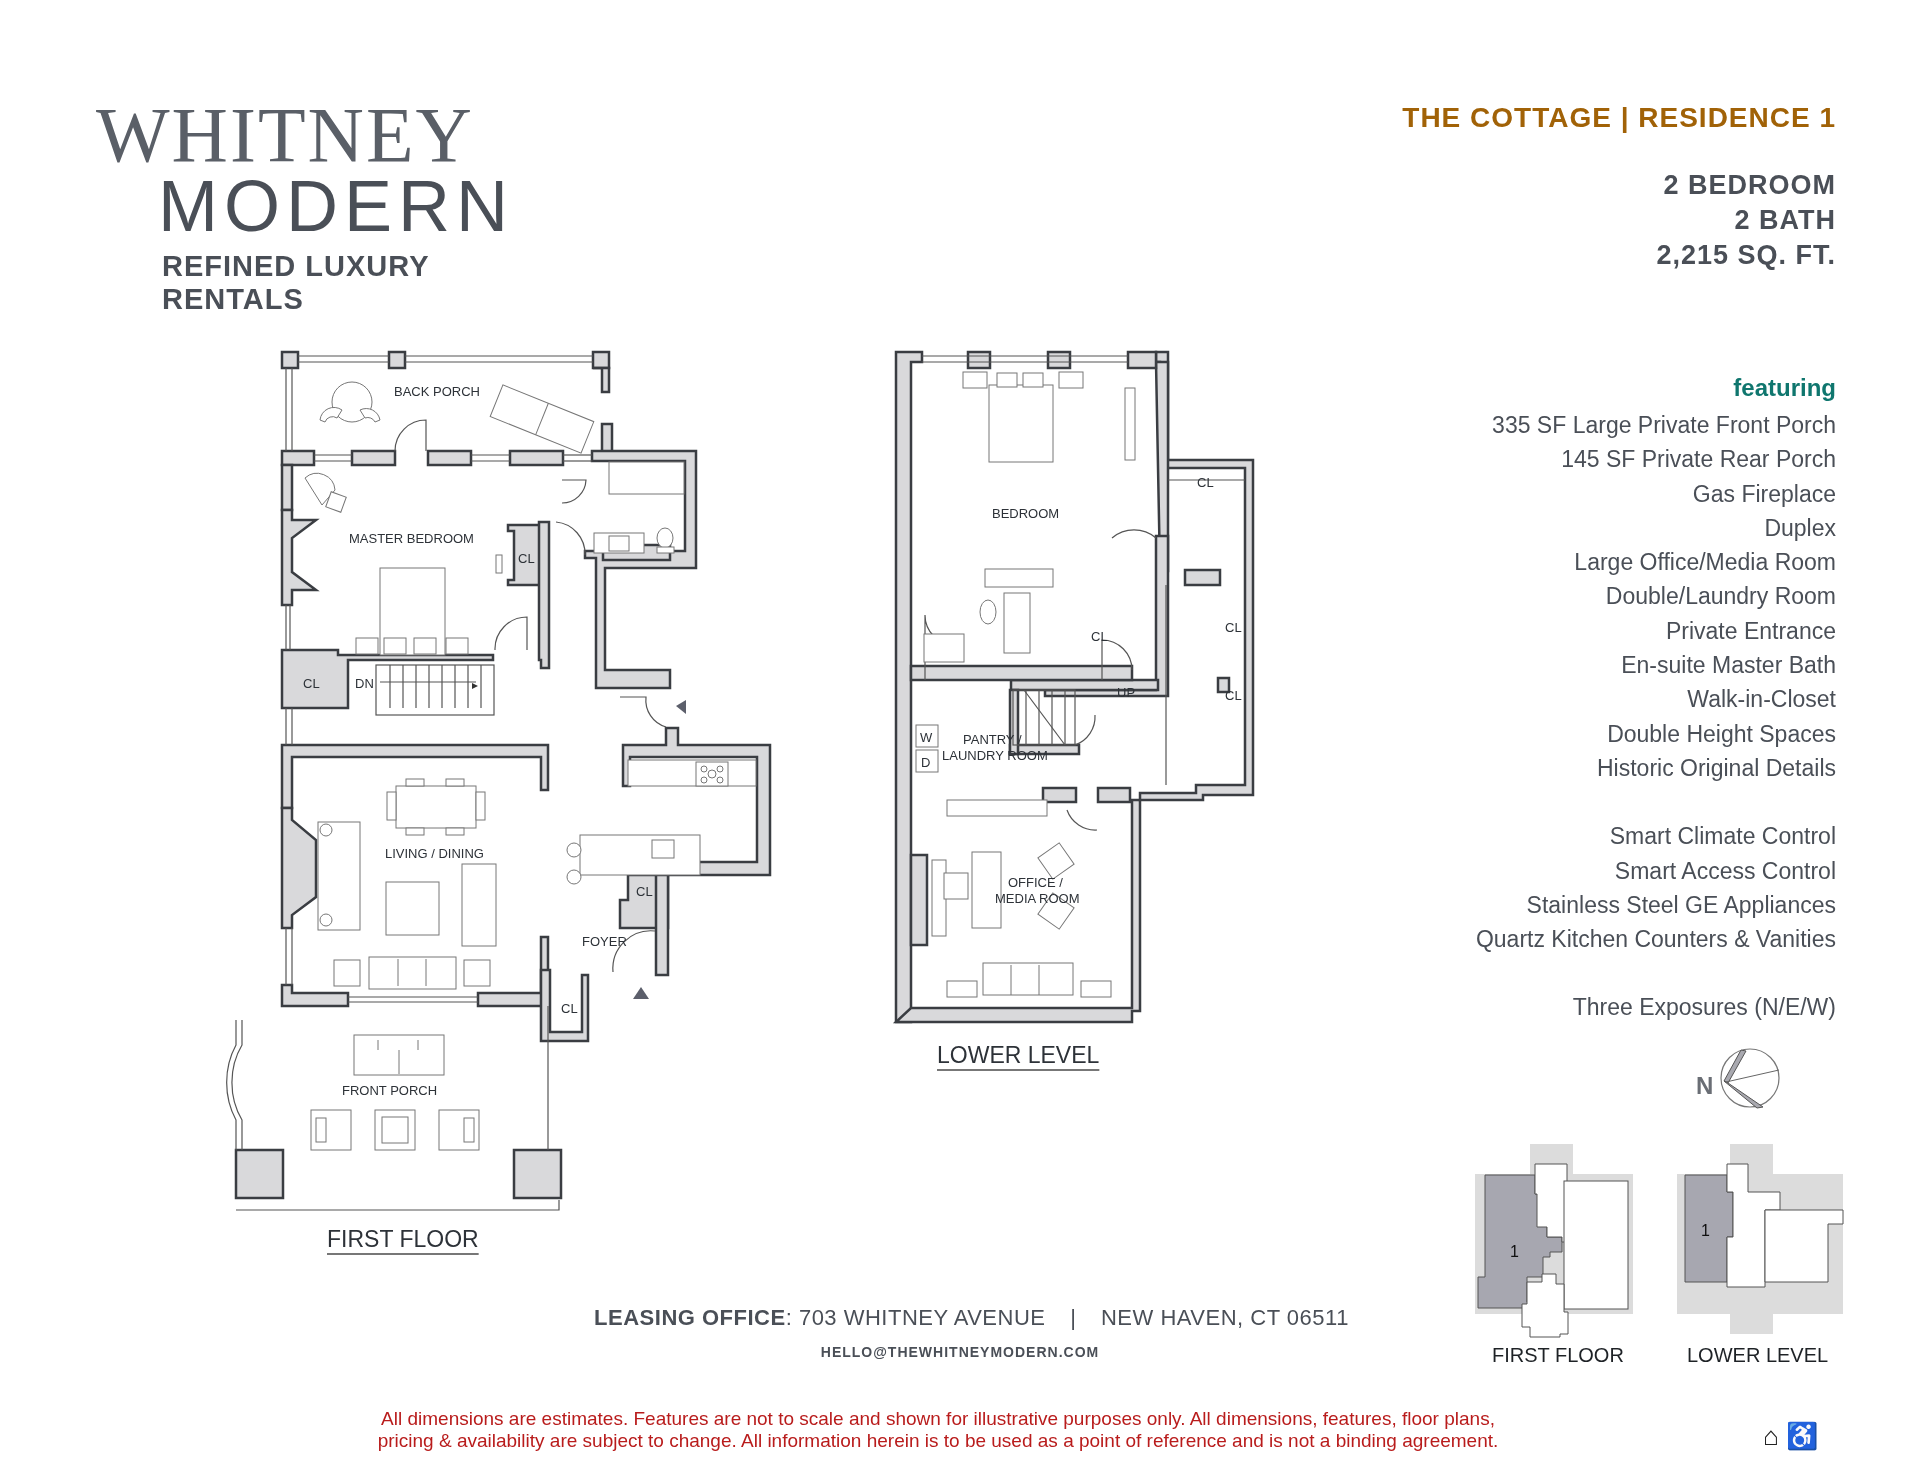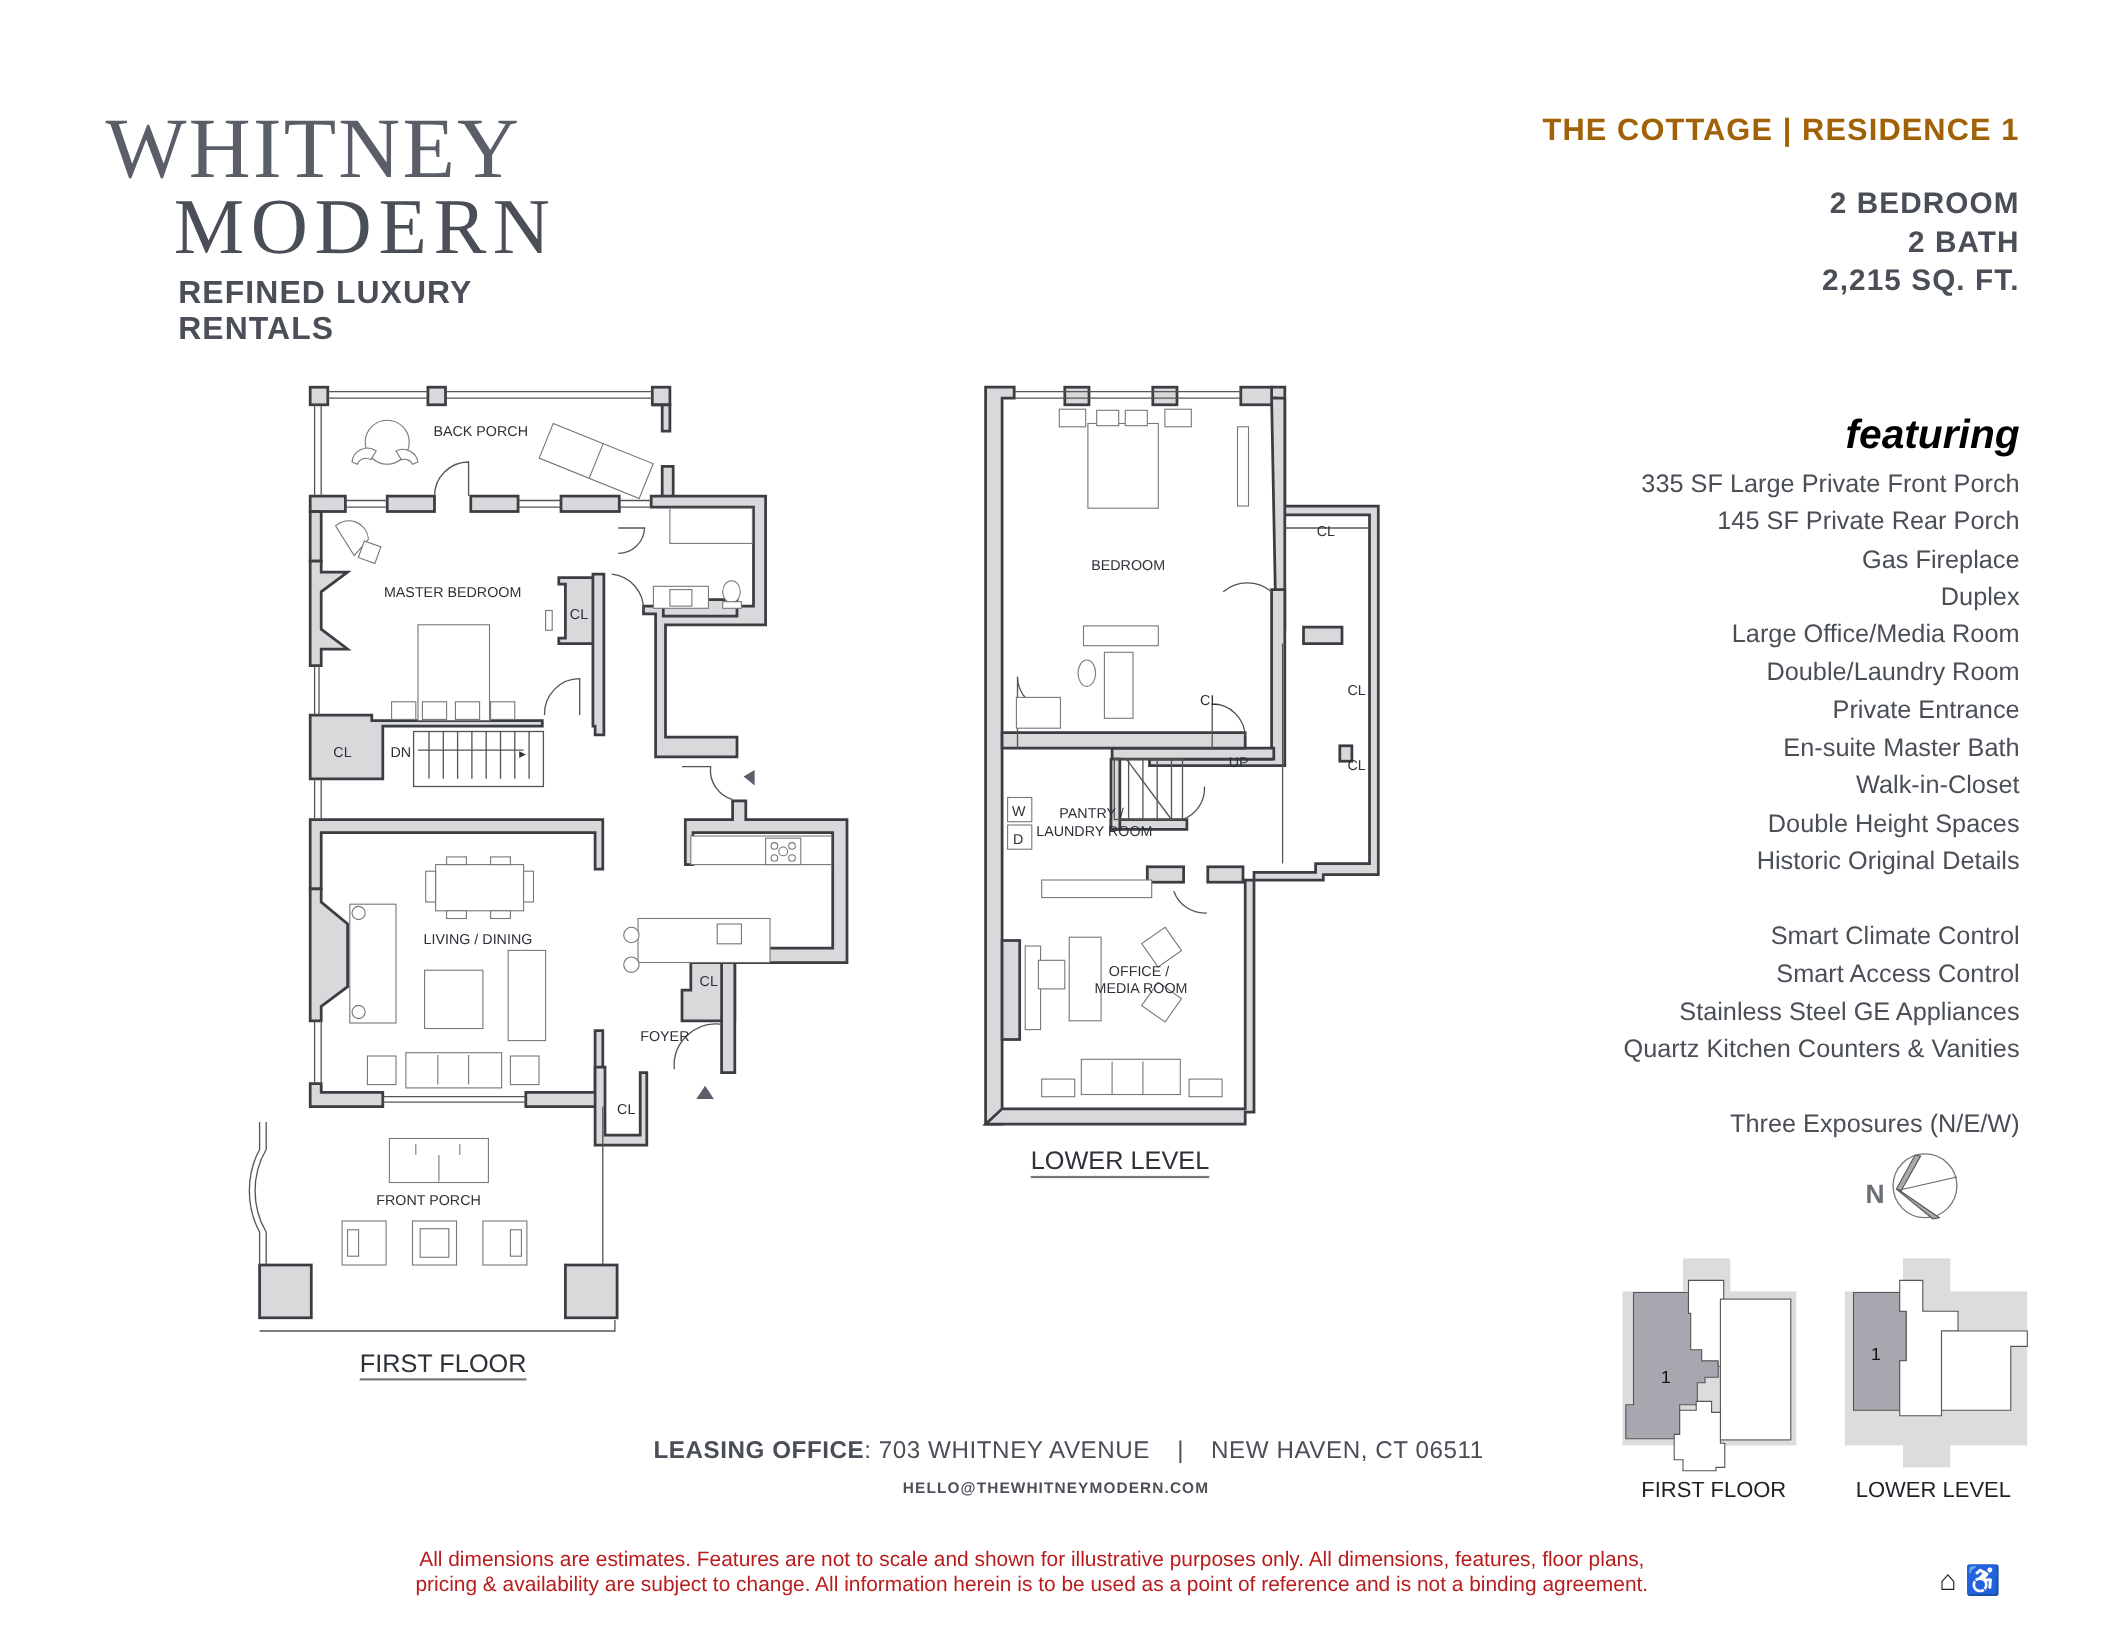--- a/index.html
+++ b/index.html
@@ -1,29 +1,29 @@
 <!DOCTYPE html>
 <html><head>
 <meta charset="utf-8">
 <style>
   * { box-sizing: border-box; margin: 0; padding: 0; }
   html, body { width: 1920px; height: 1484px; background: #ffffff; overflow: hidden; }
   body { position: relative; font-family: "Liberation Sans", sans-serif; color: #4a4f57; }
 
   .logo { position: absolute; left: 96px; top: 100px; width: 440px; }
   .logo-line1 { font-family: "Liberation Serif", serif; font-size: 78px; letter-spacing: 2px; color: #5a5f67; line-height: 70px; font-weight: normal; }
-  .logo-line2 { font-family: Liberation Serif, serif; font-size: 72px; letter-spacing: 6px; color: #4a4f57; line-height: 72px; margin-left: 62px; font-weight: normal; }
+  .logo-line2 { font-family: Liberation Sans, sans-serif; font-size: 72px; letter-spacing: 6px; color: #4a4f57; line-height: 72px; margin-left: 62px; font-weight: normal; }
   .logo-tag { font-family: "Liberation Sans", sans-serif; font-size: 29px; letter-spacing: 1px; color: #4a4f57; font-weight: bold; margin-left: 66px; margin-top: 8px; }
 
   .header-right { position: absolute; right: 84px; top: 102px; text-align: right; }
   .unit-title { font-size: 28px; font-weight: bold; letter-spacing: 1px; color: #a16207; }
   .unit-stats { margin-top: 34px; font-size: 27px; font-weight: bold; line-height: 35px; letter-spacing: 1px; color: #4a4f57; }
 
   .features { position: absolute; right: 84px; top: 374px; text-align: right; }
-  .features-heading { font-size: 37px; font-style: italic; font-weight: bold; color: #000000; margin-bottom: 6px; }
+  .features-heading { font-size: 24px; font-weight: bold; color: #0f766e; margin-bottom: 6px; }
   .features-list { list-style: none; }
   .features-list li { font-size: 23px; line-height: 34.3px; color: #4a4f57; }
   .features-gap { height: 34px; }
   .compass { position: absolute; right: 140px; top: 1045px; width: 90px; height: 70px; }
 
   .plan-label { position: absolute; font-size: 23px; color: #2d3238; text-decoration: underline; text-underline-offset: 6px; text-decoration-color: #777; }
   .room-label { font-family: "Liberation Sans", sans-serif; font-size: 13px; fill: #2d3238; }
 
   .keyplans { position: absolute; left: 1470px; top: 1132px; width: 390px; height: 240px; }
   .key-caption { position: absolute; top: 212px; font-size: 20px; color: #1e2226; }

